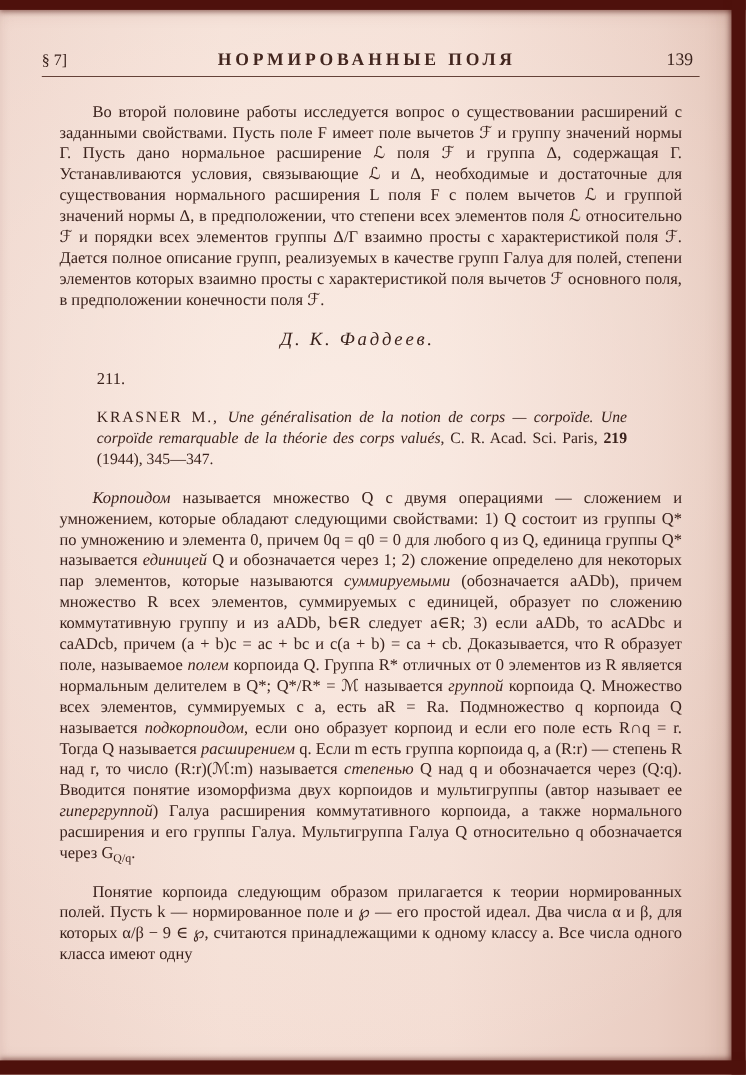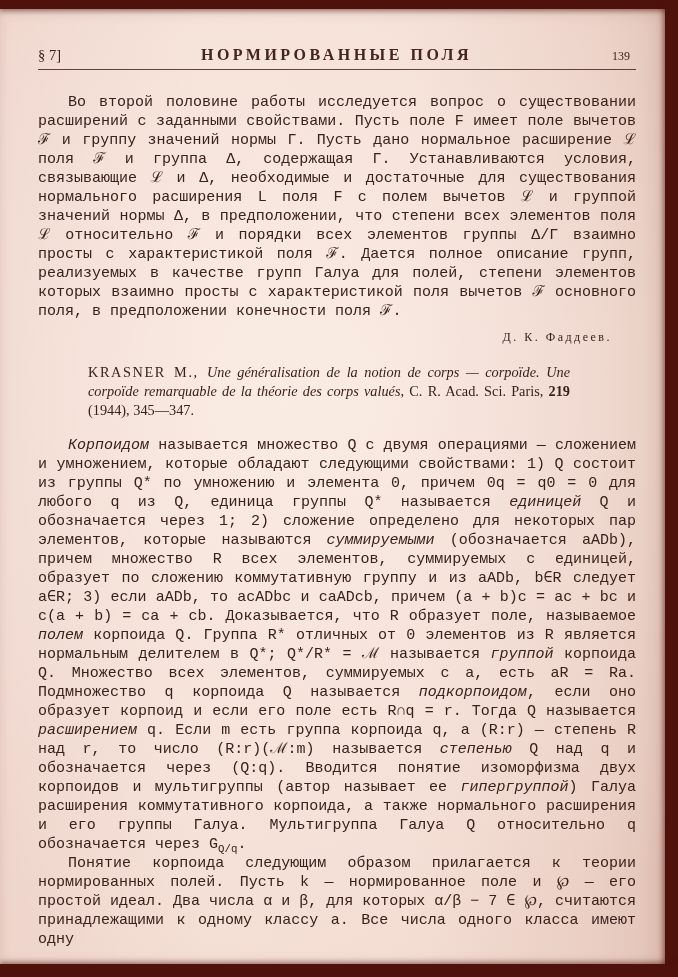--- a/index.html
+++ b/index.html
@@ -16,25 +16,25 @@
     font-family:"Liberation Serif","DejaVu Serif","DejaVu Sans",serif;
     color:#3a221c;
   }
   .edge{position:absolute;background:#4e110c;}
   .edge-top{top:0;left:0;right:0;height:9px;box-shadow:0 2px 5px rgba(78,17,12,.5);}
   .edge-right{top:0;right:0;bottom:0;width:13px;box-shadow:-2px 0 5px rgba(78,17,12,.5);}
   .edge-bottom{left:0;right:0;bottom:0;height:13px;box-shadow:0 -2px 5px rgba(78,17,12,.5);}
   .running-head{display:flex;align-items:baseline;justify-content:space-between;margin:46px 48px 0 38px;}
   .section-marker{font-size:14.5px;}
   .running-title{font-size:16px;font-weight:bold;letter-spacing:3.5px;color:#43261f;}
-  .page-number{font-size:12px;}
+  .page-number{font-size:16px;}
   .head-rule{border-top:1.6px solid rgba(74,38,28,.85);margin:5px 42px 0 38px;height:0;}
   .page-body{margin:23px 42px 0 38px;font-size:15px;line-height:19px;text-align:justify;}
-  .para{margin:0;text-indent:30px;font-family:Liberation Mono, monospace;}
-  .signature{margin:7px 24px 0 0;text-align:right;letter-spacing:2.5px;font-size:12px;}
+  .para{margin:16px;text-indent:30px;}
+  .signature{margin:7px 24px 0 0;text-align:center;letter-spacing:2.5px;font-size:17px;font-style:italic;}
   .item-number{margin:18px 0 9px 50px;text-indent:0;text-align:left;}
   .reference{margin:16px 66px 16px 50px;font-size:14.3px;line-height:19px;text-indent:0;}
   .caps{letter-spacing:1.6px;}
   .i{font-style:italic;}
   .b{font-weight:bold;}
   .sub{vertical-align:sub;font-size:0.72em;line-height:0;}
 </style>
 </head>
 <body>
 
@@ -50,21 +50,22 @@
     <span class="page-number">139</span>
   </header>
   <div class="head-rule"></div>
 
   <main class="page-body">
 
     <p class="para">Во второй половине работы исследуется вопрос о существовании расширений с заданными свойствами. Пусть поле F имеет поле вычетов ℱ и группу значений нормы Γ. Пусть дано нормальное расширение ℒ поля ℱ и группа Δ, содержащая Γ. Устанавливаются условия, связывающие ℒ и Δ, необходимые и достаточные для существования нормального расширения L поля F с полем вычетов ℒ и группой значений нормы Δ, в предположении, что степени всех элементов поля ℒ относительно ℱ и порядки всех элементов группы Δ/Γ взаимно просты с характеристикой поля ℱ. Дается полное описание групп, реализуемых в качестве групп Галуа для полей, степени элементов которых взаимно просты с характеристикой поля вычетов ℱ основного поля, в предположении конечности поля ℱ.</p>
 
     <p class="signature">Д. К. Фаддеев.</p>
 
+    <p class="item-number">211.</p>
 
     <p class="reference"><span class="caps">KRASNER M., </span><span class="i">Une généralisation de la notion de corps — corpoïde. Une corpoïde remarquable de la théorie des corps valués</span><span>, C. R. Acad. Sci. Paris, </span><span class="b">219</span><span> (1944), 345—347.</span></p>
 
     <p class="para"><span class="i">Корпоидом</span><span> называется множество Q с двумя операциями — сложением и умножением, которые обладают следующими свойствами: 1) Q состоит из группы Q* по умножению и элемента 0, причем 0q = q0 = 0 для любого q из Q, единица группы Q* называется </span><span class="i">единицей</span><span> Q и обозначается через 1; 2) сложение определено для некоторых пар элементов, которые называются </span><span class="i">суммируемыми</span><span> (обозначается aADb), причем множество R всех элементов, суммируемых с единицей, образует по сложению коммутативную группу и из aADb, b∈R следует a∈R; 3) если aADb, то acADbc и caADcb, причем (a + b)c = ac + bc и c(a + b) = ca + cb. Доказывается, что R образует поле, называемое </span><span class="i">полем</span><span> корпоида Q. Группа R* отличных от 0 элементов из R является нормальным делителем в Q*; Q*/R* = ℳ называется </span><span class="i">группой</span><span> корпоида Q. Множество всех элементов, суммируемых с a, есть aR = Ra. Подмножество q корпоида Q называется </span><span class="i">подкорпоидом</span><span>, если оно образует корпоид и если его поле есть R∩q = r. Тогда Q называется </span><span class="i">расширением</span><span> q. Если m есть группа корпоида q, а (R:r) — степень R над r, то число (R:r)(ℳ:m) называется </span><span class="i">степенью</span><span> Q над q и обозначается через (Q:q). Вводится понятие изоморфизма двух корпоидов и мультигруппы (автор называет ее </span><span class="i">гипергруппой</span><span>) Галуа расширения коммутативного корпоида, а также нормального расширения и его группы Галуа. Мультигруппа Галуа Q относительно q обозначается через G</span><span class="sub">Q/q</span><span>.</span></p>
 
-    <p class="para">Понятие корпоида следующим образом прилагается к теории нормированных полей. Пусть k — нормированное поле и ℘ — его простой идеал. Два числа α и β, для которых α/β − 7 ∈ ℘, считаются принадлежащими к одному классу a. Все числа одного класса имеют одну</p>
+    <p class="para">Понятие корпоида следующим образом прилагается к теории нормированных полей. Пусть k — нормированное поле и ℘ — его простой идеал. Два числа α и β, для которых α/β − 9 ∈ ℘, считаются принадлежащими к одному классу a. Все числа одного класса имеют одну</p>
 
   </main>
 </div>
 
 </body></html>

